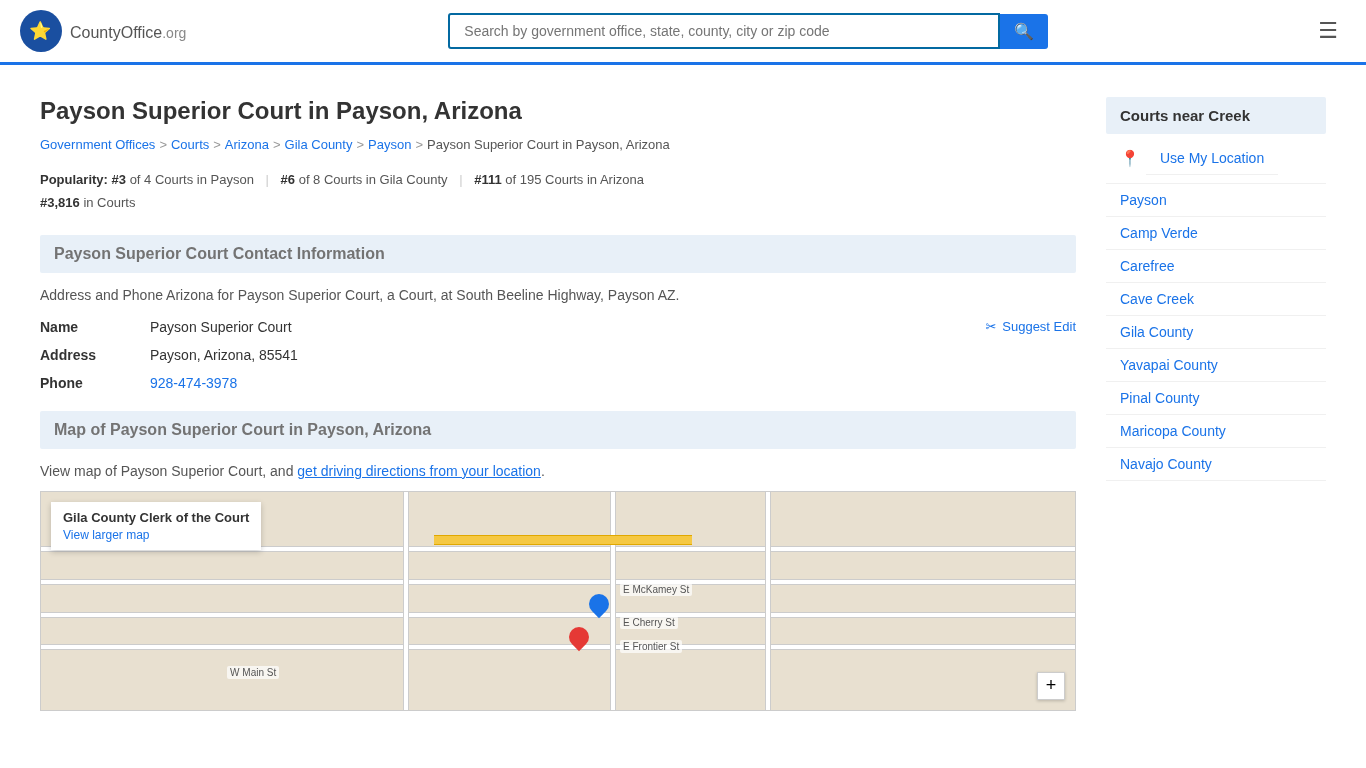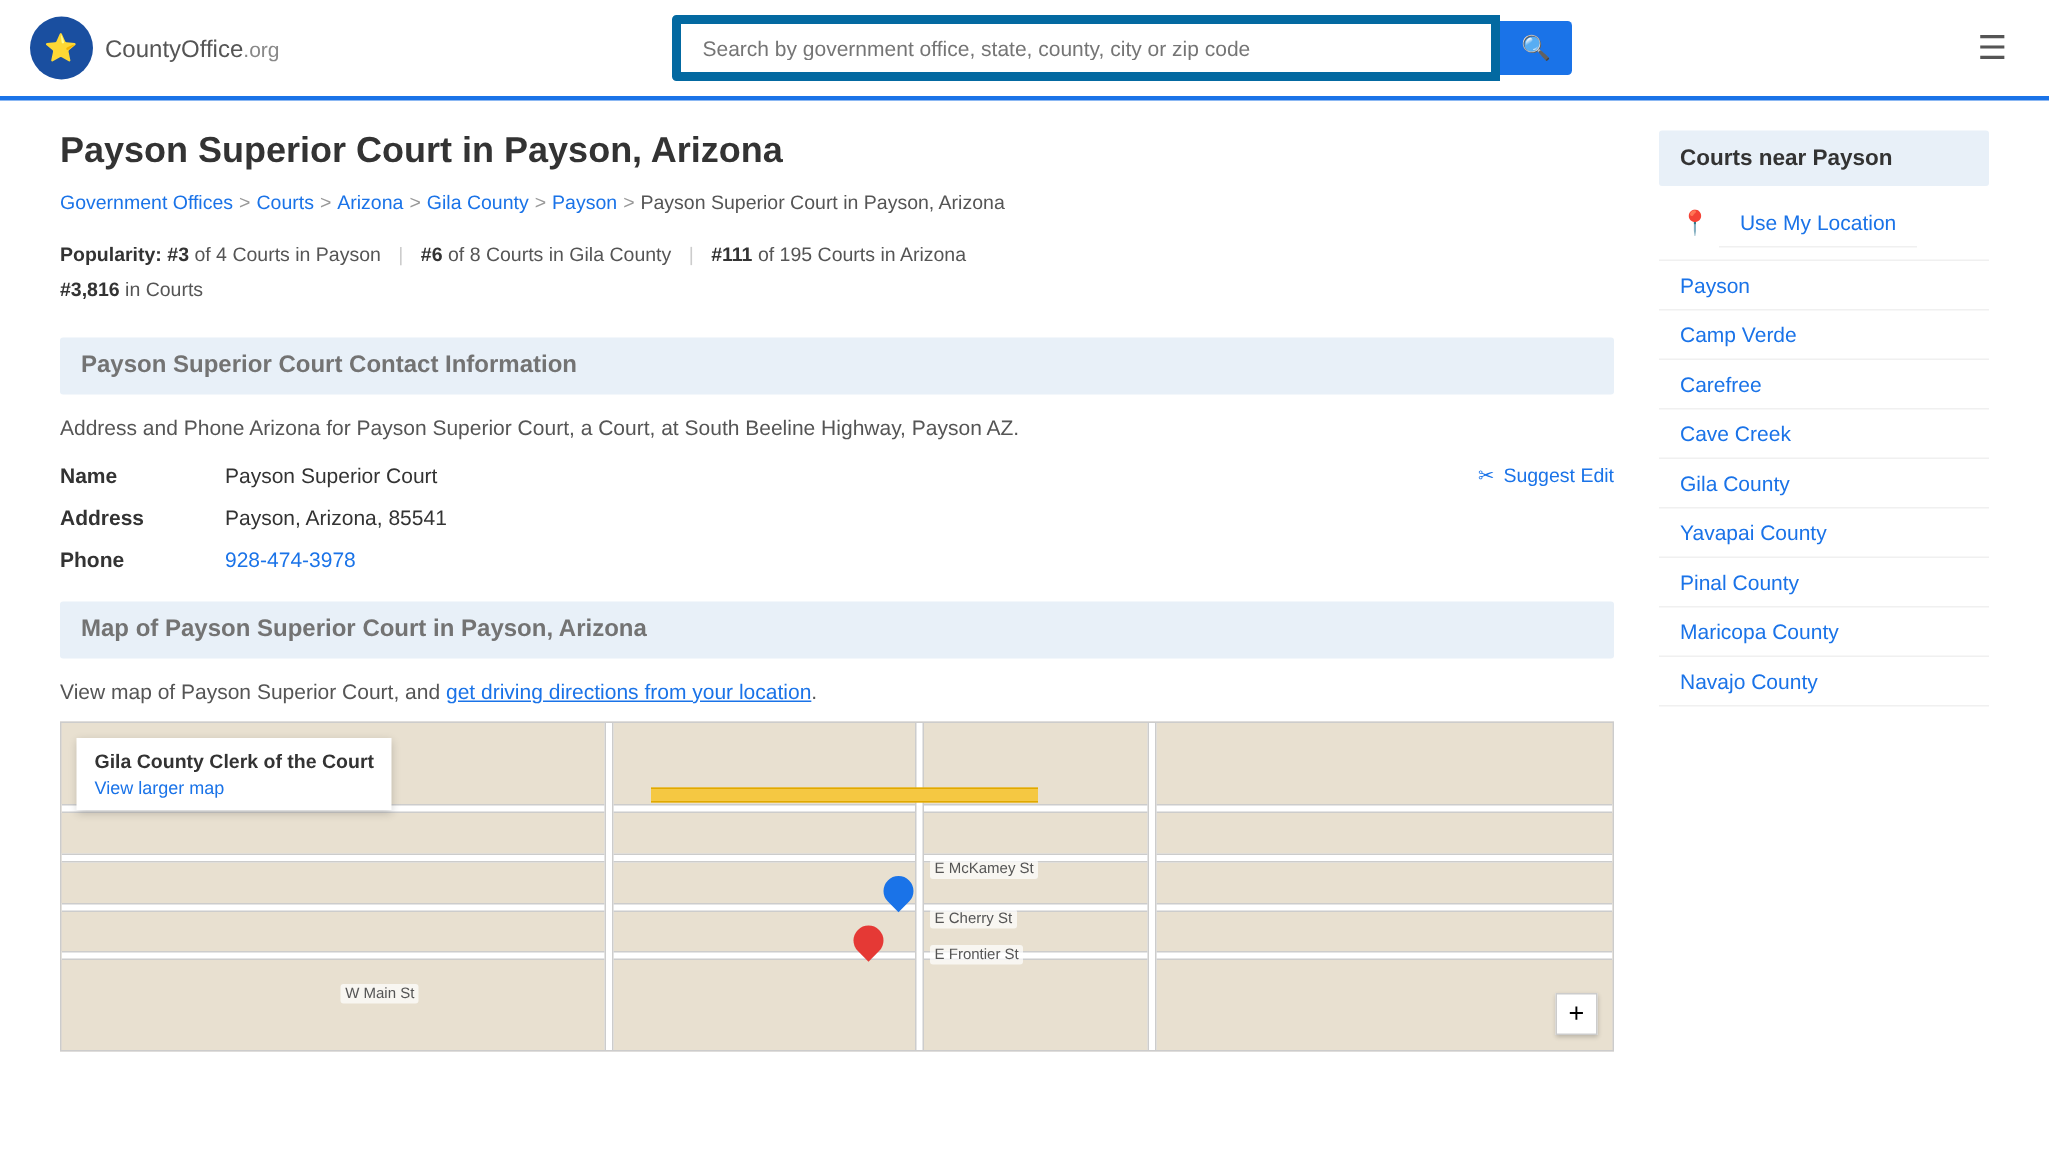--- a/index.html
+++ b/index.html
@@ -43,21 +43,21 @@
     .search-area {
       display: flex;
       align-items: center;
       flex: 1;
       max-width: 600px;
       margin: 0 20px;
     }
     .search-input {
       flex: 1;
       padding: 8px 14px;
-      border: 6px solid #0369a1;
+      border: 2px solid #0369a1;
       border-radius: 3px 0 0 3px;
       font-size: 14px;
       outline: none;
       color: #999;
     }
     .search-btn {
       background: #1a73e8;
       border: none;
       padding: 8px 14px;
       cursor: pointer;
@@ -75,21 +75,21 @@
     }
     .header-right {
       display: flex;
       align-items: center;
       gap: 8px;
     }
 
     
     .main-container {
       max-width: 1366px;
-      margin: 0 auto;
+      margin: 12px auto;
       padding: 20px 40px;
       display: flex;
       gap: 30px;
     }
     .content-area {
       flex: 1;
     }
     .page-title {
       font-size: 24px;
       font-weight: bold;
@@ -462,21 +462,21 @@
           <a href="#" class="map-overlay-link">View larger map</a>
         </div>
 
         <button class="map-zoom-btn">+</button>
       </div>
     </div>
 
   </div>
 
   <aside class="sidebar">
-    <div class="sidebar-title">Courts near Payson</div>
+    <div class="sidebar-title">Courts near Creek</div>
     <ul class="sidebar-list">
       <li>
         <div class="use-location-item">
           <span class="location-pin-icon">📍</span>
           <a href="#" class="use-location-link">Use My Location</a>
         </div>
       </li>
       <li>
           <a href="#">Payson</a>
         </li>

